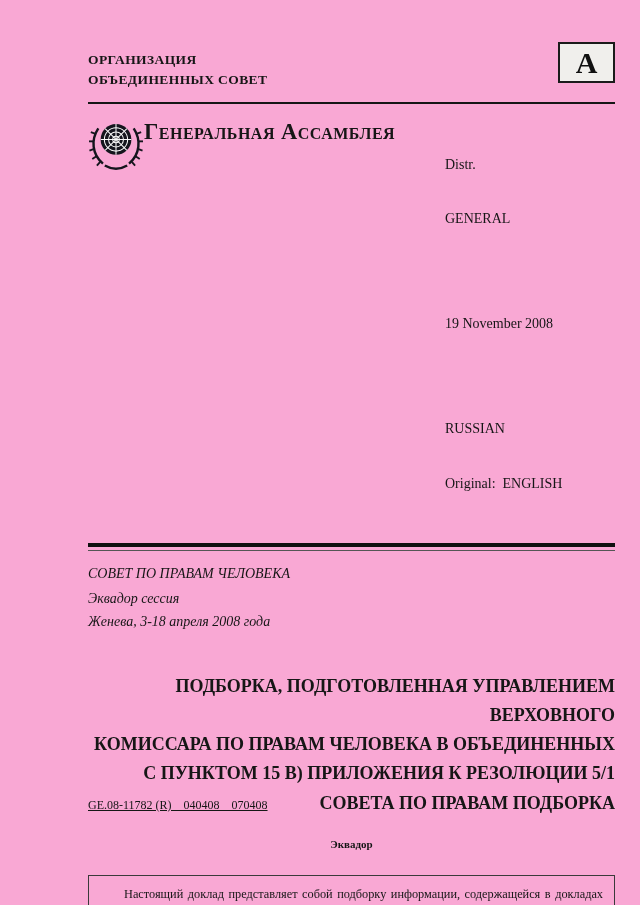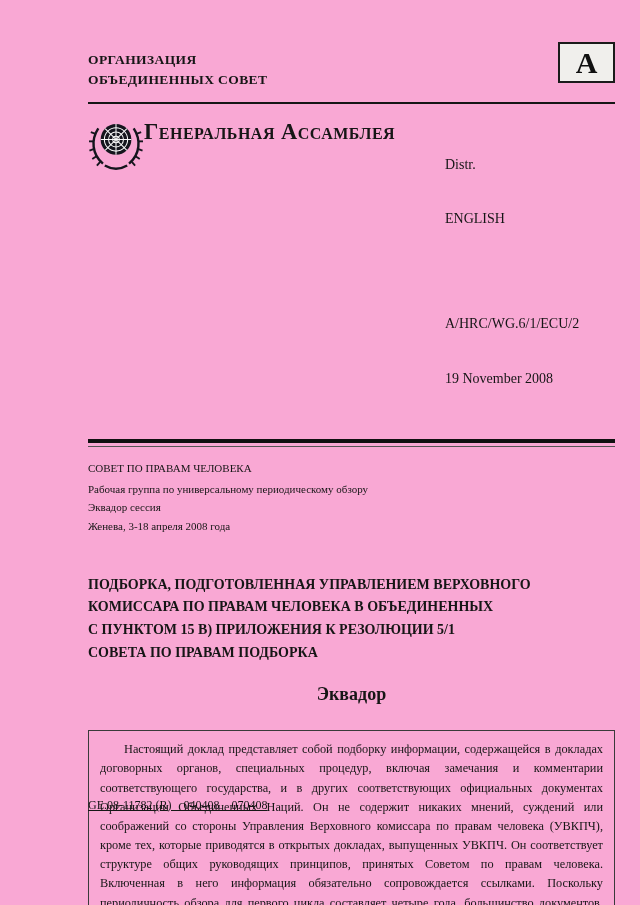--- a/index.html
+++ b/index.html
@@ -67,37 +67,37 @@
     white-space: nowrap;
   }
   .distr { width: 170px; font-size: 14px; line-height: 1.3; padding-top: 3px; }
   .distr div { white-space: pre; }
   .distr .grp { margin-bottom: 14px; }
 
   .rule-thick { border: 0; border-top: 4px solid #101010; }
   .rule-sub { border: 0; border-top: 1px solid #555; margin-top: 3px; }
 
   
-  .session { padding-top: 15px; font-size: 11px; }
+  .session { padding-top: 15px; font-size: 14px; font-style: italic; }
   .session .line { margin-bottom: 6.5px; }
   .session .line:first-child { margin-bottom: 9px; }
 
   
   .title-block {
     margin-top: 42px;
-    text-align: left;
-    font-weight: bold;
-    font-size: 14px;
+    text-align: right;
+    font-weight: bold;
+    font-size: 18px;
     line-height: 1.62;
   }
   .country {
     margin-top: 20px;
     text-align: center;
     font-weight: bold;
-    font-size: 18px;
+    font-size: 11px;
   }
 
   
   .summary-box {
     margin-top: 25px;
     border: 1px solid #3a3a3a;
     padding: 9px 11px 11px 11px;
     font-size: 12.3px;
     line-height: 1.56;
     text-align: justify;
@@ -161,35 +161,37 @@
               <path d="M51,40 l4.5,3"></path>
               <path d="M47,46 l3.5,4"></path>
           </g>
         </svg>
         <div class="assembly-title">Генеральная Ассамблея</div>
       </div>
 
       <div class="distr">
         <div class="grp">
           <div>Distr.</div>
-          <div>ENGLISH</div>
+          <div>GENERAL</div>
         </div>
         <div class="grp">
-          <div>A/HRC/WG.6/1/ECU/2</div>
           <div>19 November 2008</div>
         </div>
+        <div class="grp">
+          <div>RUSSIAN</div>
+          <div>Original:  ENGLISH</div>
+        </div>
       </div>
     </div>
 
     <hr class="rule-thick">
     <hr class="rule-sub">
 
     <div class="session">
       <div class="line">СОВЕТ ПО ПРАВАМ ЧЕЛОВЕКА</div>
-      <div class="line">Рабочая группа по универсальному периодическому обзору</div>
       <div class="line">Эквадор сессия</div>
       <div class="line">Женева, 3-18 апреля 2008 года</div>
     </div>
 
     <div class="title-block">
       <div>ПОДБОРКА, ПОДГОТОВЛЕННАЯ УПРАВЛЕНИЕМ ВЕРХОВНОГО</div>
       <div>КОМИССАРА ПО ПРАВАМ ЧЕЛОВЕКА В ОБЪЕДИНЕННЫХ</div>
       <div>С ПУНКТОМ 15 В) ПРИЛОЖЕНИЯ К РЕЗОЛЮЦИИ 5/1</div>
       <div>СОВЕТА ПО ПРАВАМ ПОДБОРКА</div>
     </div>

